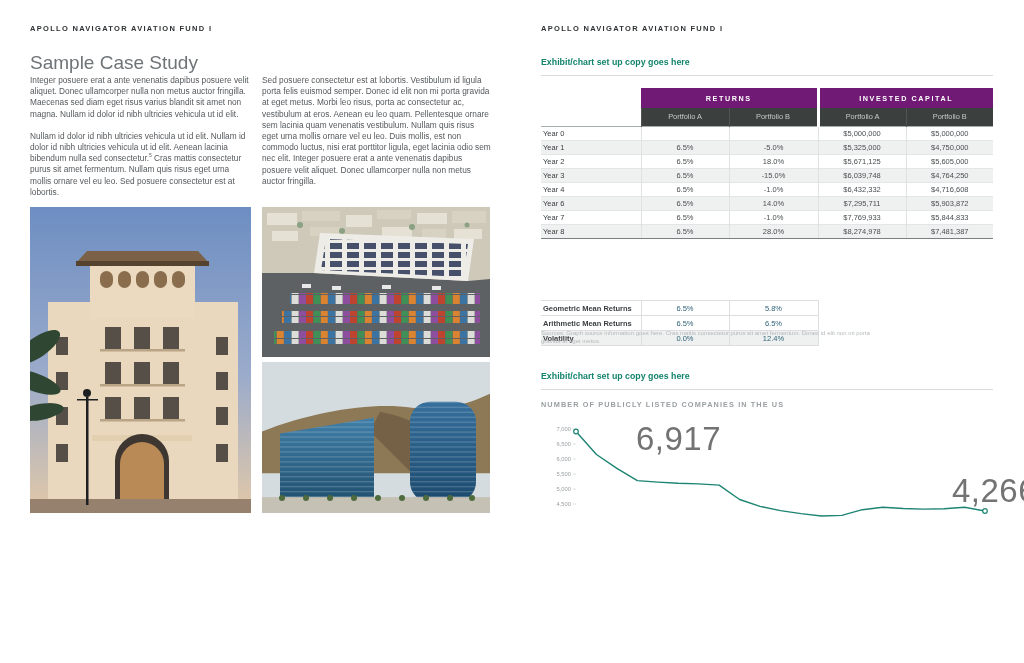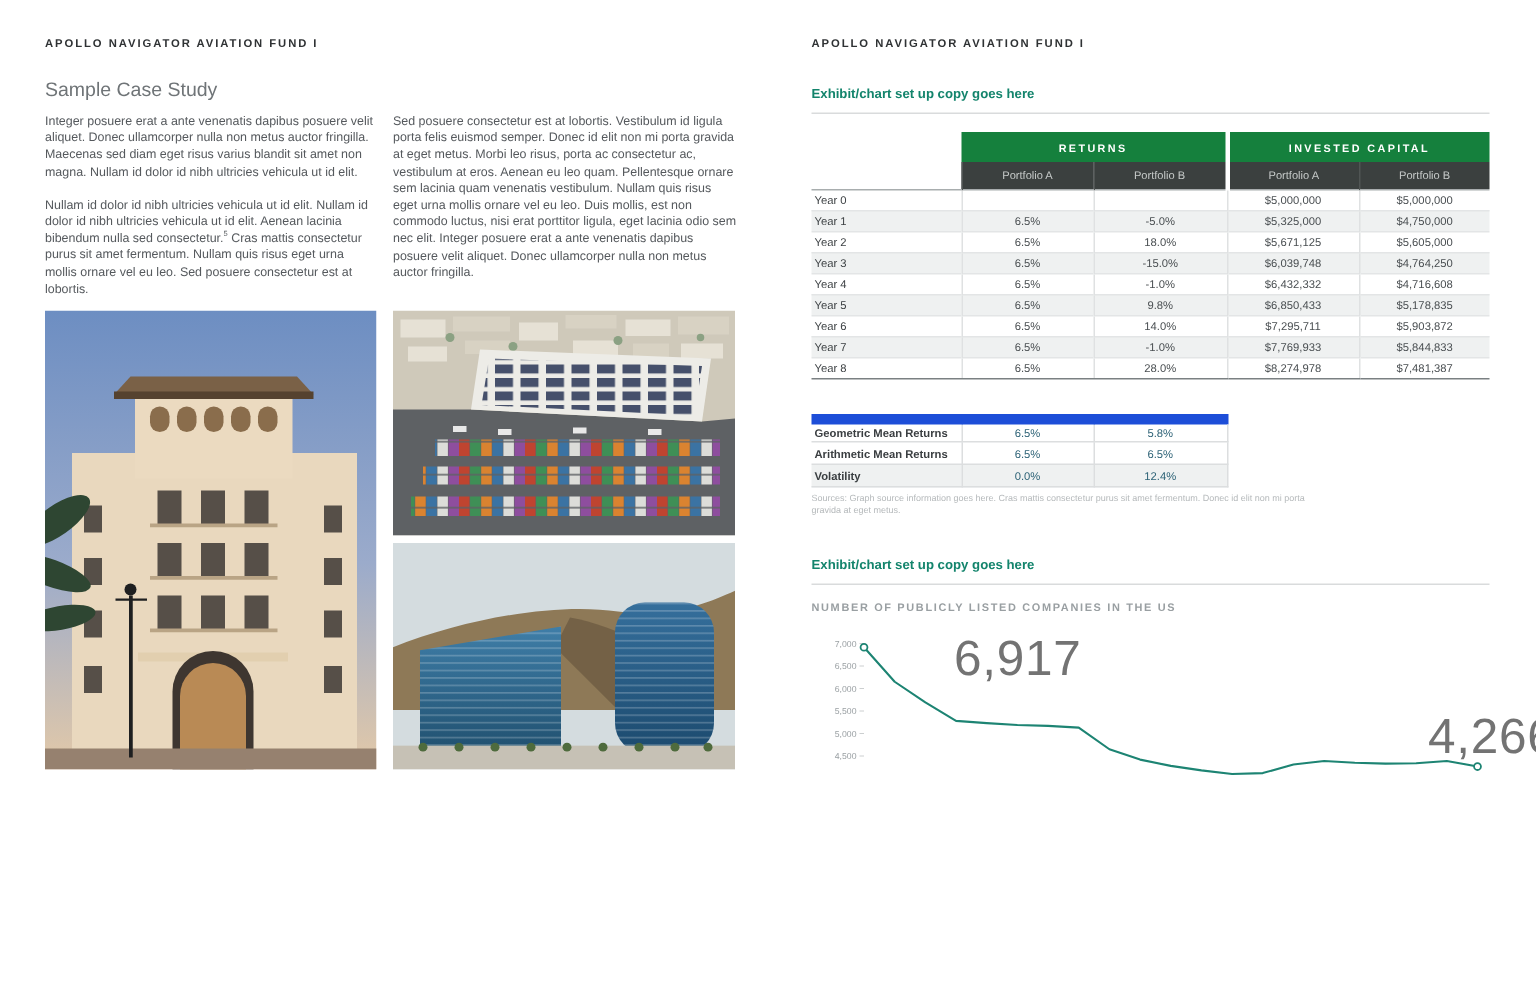--- a/index.html
+++ b/index.html
@@ -5,49 +5,49 @@
   * { margin:0; padding:0; box-sizing:border-box; }
   html,body { background:#ffffff; }
   body { font-family:"Liberation Sans","DejaVu Sans",sans-serif; }
   .spread { position:relative; width:1024px; height:517px; background:#ffffff; overflow:hidden; }
   .page { position:absolute; top:0; width:512px; height:663px; }
   .page-left { left:0; }
   .page-right { left:512px; }
   .abs { position:absolute; }
 
   .kicker { font-size:7.5px; font-weight:bold; letter-spacing:1.3px; color:#2F3234; }
-  .title  { font-size:13px; font-weight:400; color:#6F7477;text-align:center; }
+  .title  { font-size:19px; font-weight:400; color:#6F7477;text-align:center; }
   .body-col { font-size:8.3px; line-height:11.2px; color:#55595D; }
   .body-col p + p { margin-top:11px; }
   .body-col sup { font-size:5px; vertical-align:super; line-height:0; }
 
   .exhibit { font-size:8.8px; font-weight:bold; color:#13846C; }
   .rule { height:1px; background:#D9DBDC; }
 
   
   .main-table { border-collapse:collapse; table-layout:fixed; width:452px; font-size:7.5px; }
   .main-table th { font-weight:normal; }
-  .group-row th.teal { background:#15803d; color:#FFFFFF; font-weight:bold; font-size:7.2px;
+  .group-row th.teal { background:#701a75; color:#FFFFFF; font-weight:bold; font-size:7.2px;
                        letter-spacing:1.6px; height:20px; text-align:center; }
   .sub-row th { background:#3B403F; color:#C6CAC9; font-size:7.4px; height:18px; text-align:center; }
   .group-row th.blank, .sub-row th.blank { background:#ffffff; }
   th.gap { border-left:3px solid #ffffff; }
   .sub-row th + th:not(.gap):not(.blank) { border-left:1px solid #505554; }
   .main-table tbody td { height:14px; text-align:center; color:#4A4F52; border-top:1px solid #E3E5E6; }
   .main-table tbody td.yr { text-align:left; padding-left:2px; color:#3C4043; }
   .main-table tbody tr:nth-child(even) { background:#EFF1F1; }
   .main-table tbody tr:first-child td { border-top:1px solid #A8ADAE; }
   .main-table tbody tr:last-child td { border-bottom:1px solid #7A8082; }
   .main-table tbody td + td { border-left:1px solid #DFE1E2; }
   .main-table tbody tr.final td:nth-child(4),
   .main-table tbody tr.final td:nth-child(5) { color:#2E6377; font-weight:bold; }
 
   
   .summary-table { border-collapse:collapse; table-layout:fixed; width:277px; font-size:7.5px;
-                   border-top:7px solid #1d4ed8; }
+                   border-top:1px solid #1d4ed8;margin-top:24px; }
   .summary-table td { height:15px; border:1px solid #DCDEDF; }
   .summary-table td.lbl { border-left:none; font-weight:bold; color:#3A3E41; padding-left:2px; }
   .summary-table td.val { text-align:center; color:#2E6377; }
   .summary-table tr:last-child { background:#EFF1F1; }
 
   .small-gray { font-size:6px; line-height:8px; color:#B5B9BB; }
   .chart-kicker { font-size:7.3px; letter-spacing:1.1px; color:#999FA2; font-weight:bold; }
   .big-num { font-size:33px; color:#737373; letter-spacing:0.5px;margin-left:36px; }
   .caption { font-size:5.8px; line-height:7.6px; color:#C2C5C7; }
   .footnote { font-size:7.5px; color:#3F4346; }
@@ -292,27 +292,20 @@
             <td>-15.0%</td>
             <td>$6,039,748</td>
             <td>$4,764,250</td>
           </tr>
         <tr>
             <td class="yr">Year 4</td>
             <td>6.5%</td>
             <td>-1.0%</td>
             <td>$6,432,332</td>
             <td>$4,716,608</td>
-          </tr>
-        <tr>
-            <td class="yr">Year 5</td>
-            <td>6.5%</td>
-            <td>9.8%</td>
-            <td>$6,850,433</td>
-            <td>$5,178,835</td>
           </tr>
         <tr>
             <td class="yr">Year 6</td>
             <td>6.5%</td>
             <td>14.0%</td>
             <td>$7,295,711</td>
             <td>$5,903,872</td>
           </tr>
         <tr>
             <td class="yr">Year 7</td>

